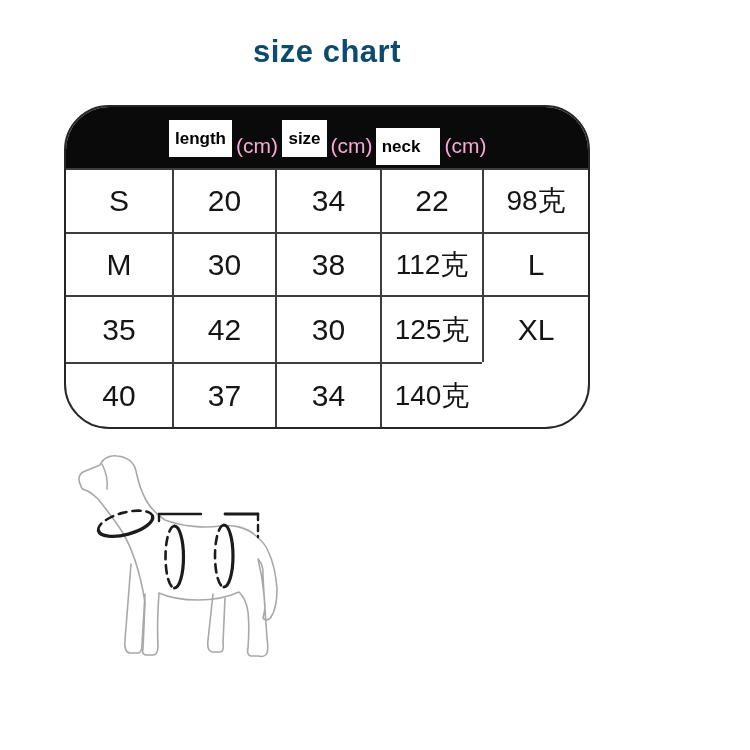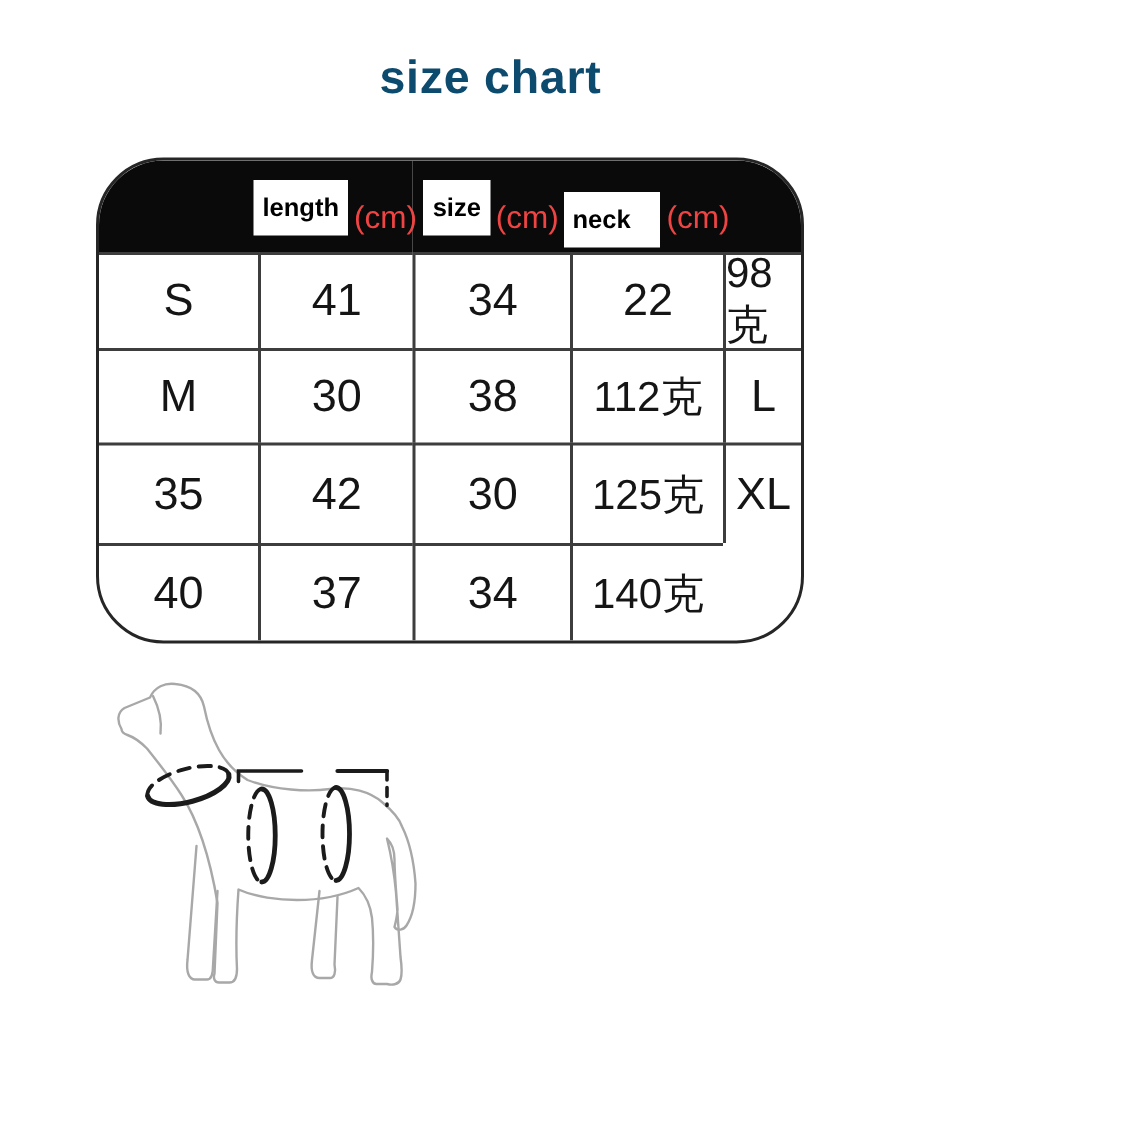--- a/index.html
+++ b/index.html
@@ -11,21 +11,21 @@
 
   
   .title{
     position:absolute;left:64px;top:34px;width:526px;margin:0;
     text-align:center;font-size:31px;font-weight:bold;color:#0c4a6e;
     letter-spacing:0.5px;
   }
 
   
   .size-table{
-    position:absolute;left:64px;top:105px;width:472px;height:324px;
+    position:absolute;left:64px;top:105px;width:526px;height:324px;
     box-sizing:border-box;border:2px solid #262626;border-radius:45px;
     overflow:hidden;background:#ffffff;
     display:grid;
     grid-template-columns:106px 103px 105px 102px 1fr;
     grid-template-rows:61px 64px 63px 67px 1fr;
   }
   .cell{
     display:flex;align-items:center;justify-content:center;
     border-left:2px solid #3d3d3d;border-top:2px solid #3d3d3d;
     font-size:30px;color:#151515;box-sizing:border-box;
@@ -35,21 +35,21 @@
   .hd{
     background:#0a0a0a;border-left:none;border-top:none;
     gap:3px;justify-content:center;
   }
   .lbl-box{
     background:#ffffff;color:#000000;font-weight:bold;font-size:17px;
     line-height:1;padding:10px 6px;position:relative;top:1px;
   }
   .lbl-box.wide{padding-right:20px;margin-top:16px;}
   .hdr-unit{
-    color:#ef4444;font-size:21px;position:relative;top:8px;margin-left:1px;
+    color:#f9a8d4;font-size:21px;position:relative;top:8px;margin-left:1px;
   }
   .weight-cell{font-size:28px;}
 
   
   .dog-wrap{position:absolute;left:58px;top:442px;width:268px;height:240px;}
 </style>
 </head>
 <body>
 
 <div class="page">
@@ -67,21 +67,21 @@
       <span class="lbl-box">size</span>
       <span class="hdr-unit">(cm)</span>
     </div>
     <div class="cell hd">
       <span class="lbl-box wide">neck</span>
       <span class="hdr-unit">(cm)</span>
     </div>
     <div class="cell hd"></div>
 
     <div class="cell">S</div>
-    <div class="cell">41</div>
+    <div class="cell">20</div>
     <div class="cell">34</div>
     <div class="cell">22</div>
     <div class="cell weight-cell">98克</div>
 
     <div class="cell">M</div>
     <div class="cell">30</div>
     <div class="cell">38</div>
     <div class="cell weight-cell">112克</div>
 
     <div class="cell">L</div>

